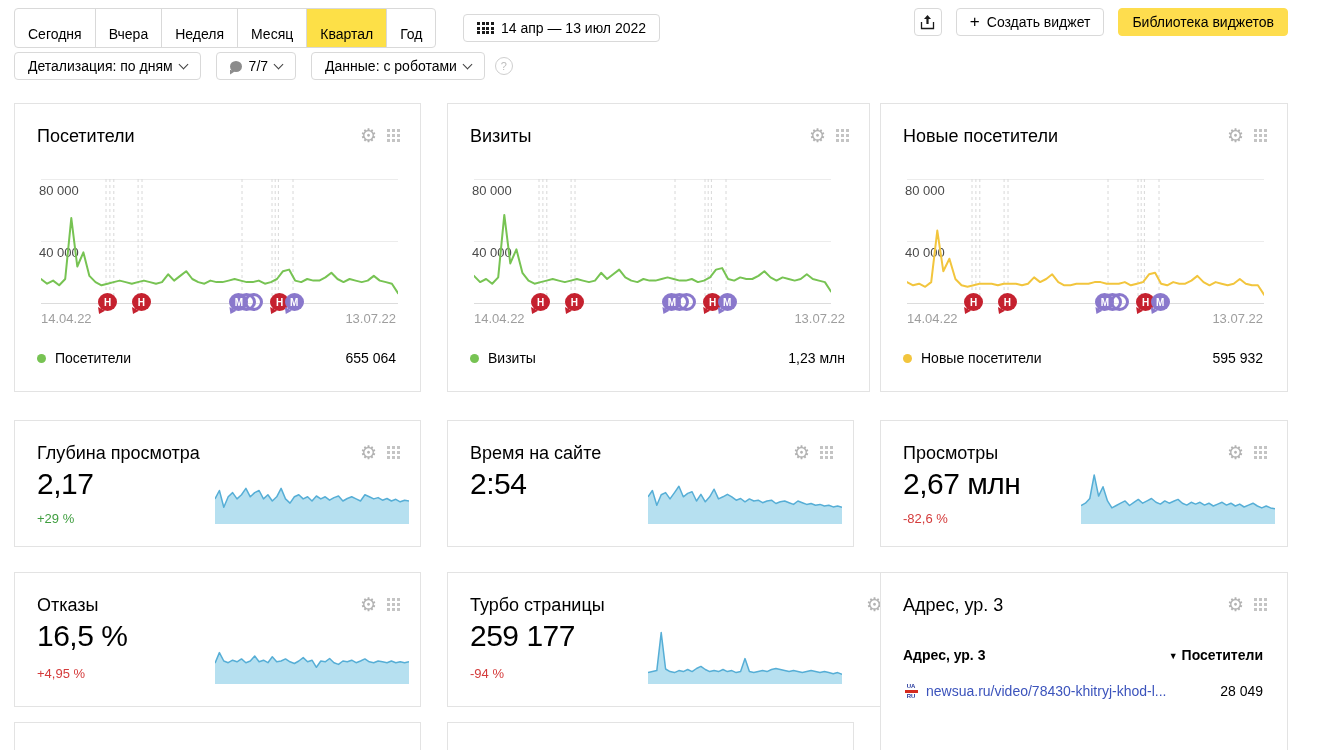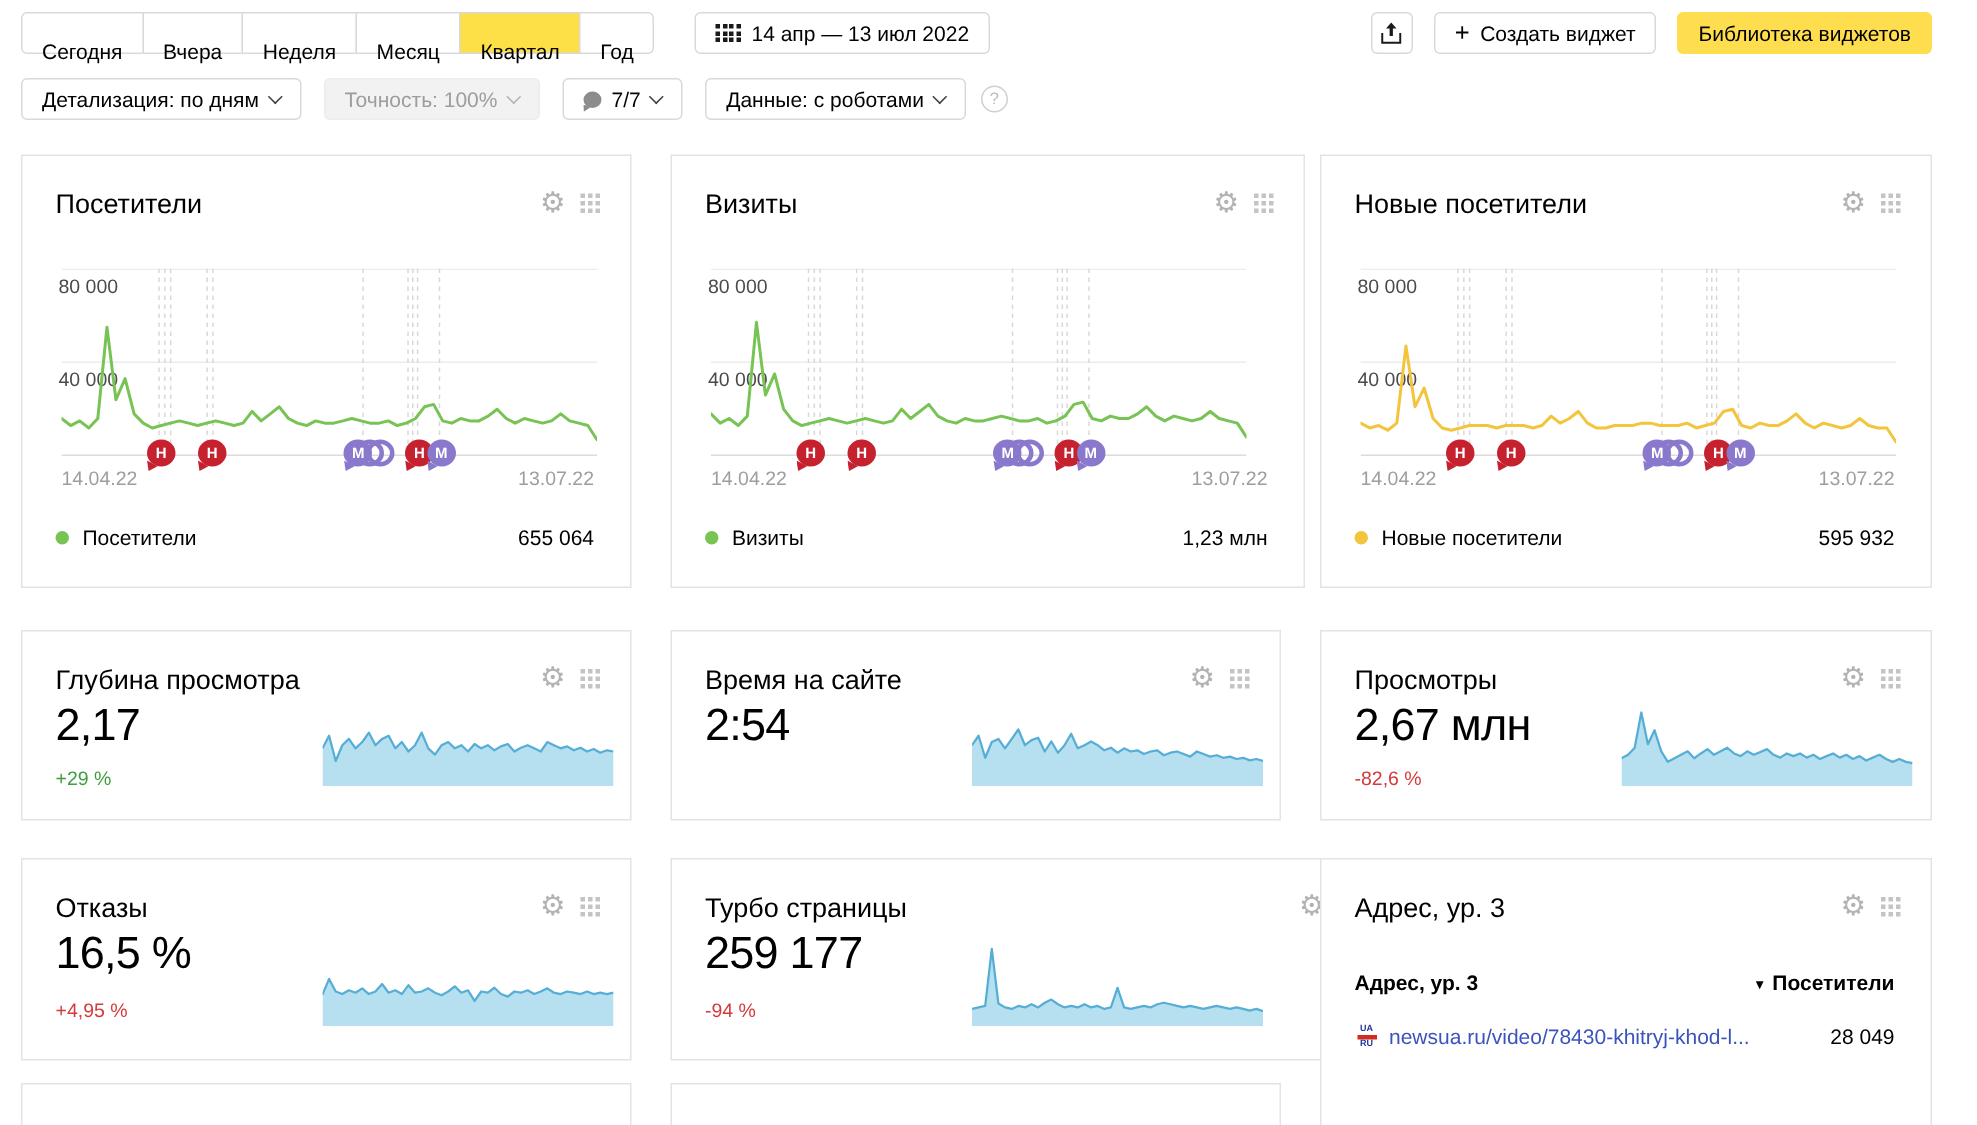--- a/index.html
+++ b/index.html
@@ -1,20 +1,20 @@
 <!DOCTYPE html>
 <html><head>
 <meta charset="utf-8">
 <style>
   html,body{margin:0;padding:0;width:1318px;height:750px;overflow:hidden;background:#fff;
     font-family:"Liberation Sans",sans-serif;color:#000;}
   
   .row1{position:absolute;left:14px;top:8px;display:flex;align-items:center;}
   .row2{position:absolute;left:14px;top:52px;display:flex;align-items:center;gap:15px;}
-  .seg{height:28px;line-height:26px;padding:12px 13px;border:1px solid #d9d9d9;background:#fff;
+  .seg{height:40px;line-height:26px;padding:12px 13px;border:1px solid #d9d9d9;background:#fff;
     font-size:14px;margin-left:-1px;cursor:pointer;box-sizing:border-box;}
   .seg.first{border-radius:4px 0 0 4px;margin-left:0;}
   .seg.last{border-radius:0 4px 4px 0;}
   .seg.sel{background:#fde047;}
   .btn{height:28px;line-height:26px;padding:0 13px;border:1px solid #d9d9d9;background:#fff;
     font-size:14px;border-radius:4px;cursor:pointer;box-sizing:border-box;display:inline-flex;
     align-items:center;gap:7px;}
   .btn.disabled{background:#f2f2f2;border-color:#ececec;color:#9d9d9d;cursor:default;}
   .btn.yellow{background:#fedd4e;border-color:#fedd4e;}
   .datebtn{margin-left:27px;}
@@ -113,24 +113,20 @@
     <span>Создать виджет</span>
   </button>
   <button class="btn yellow">Библиотека виджетов</button>
 </div>
 
 <div class="row2">
   <button class="btn">
     <span>Детализация: по дням</span>
     <span class="chev"></span>
   </button>
-  <button class="btn disabled">
-    <span>Точность: 100%</span>
-    <span class="chev"></span>
-  </button>
   <button class="btn">
     <span class="bubbleicon"></span>
     <span>7/7</span>
     <span class="chev"></span>
   </button>
   <button class="btn">
     <span>Данные: с роботами</span>
     <span class="chev"></span>
   </button>
   <span class="help">?</span>

